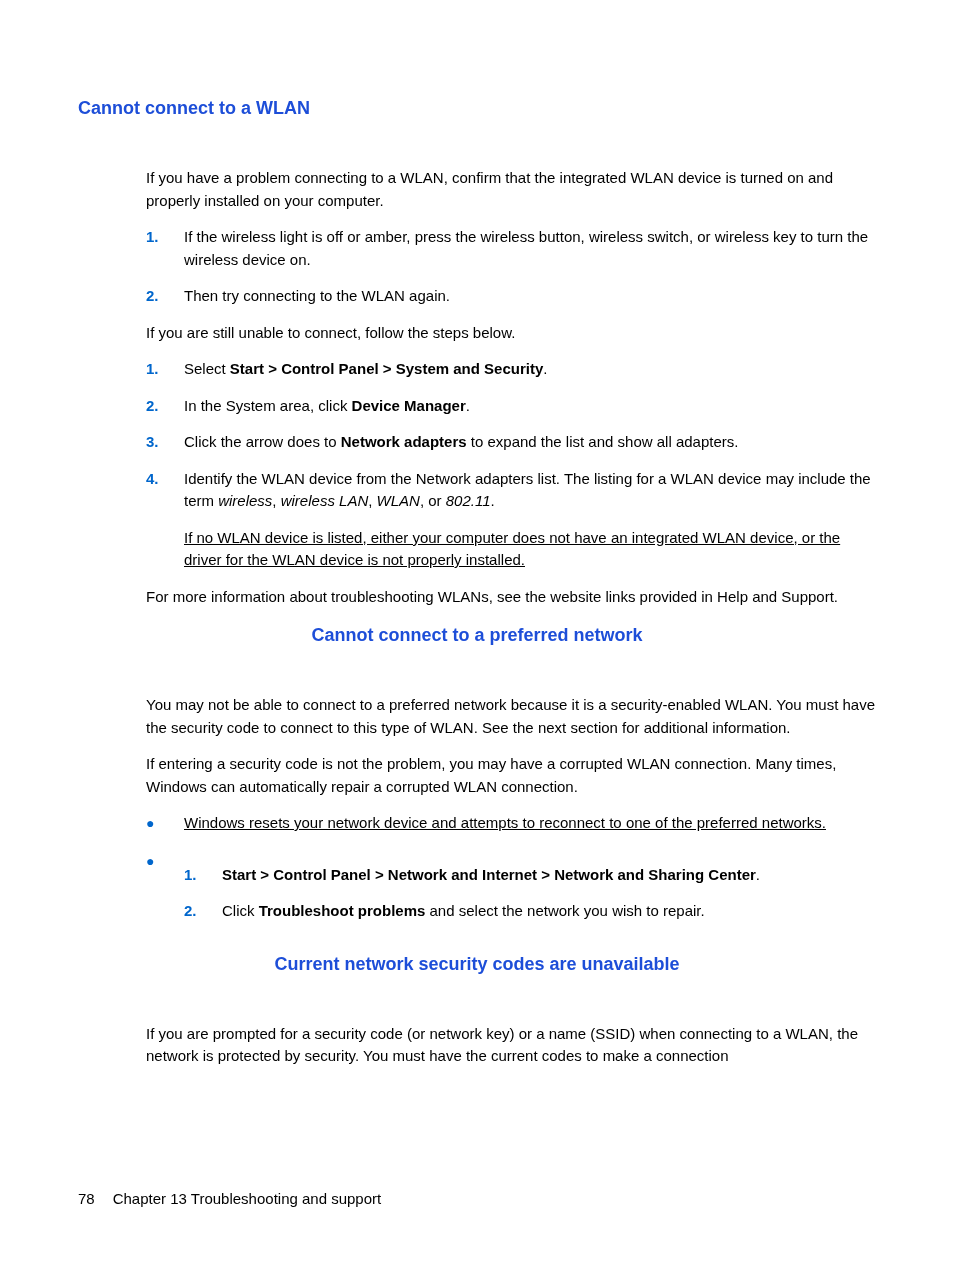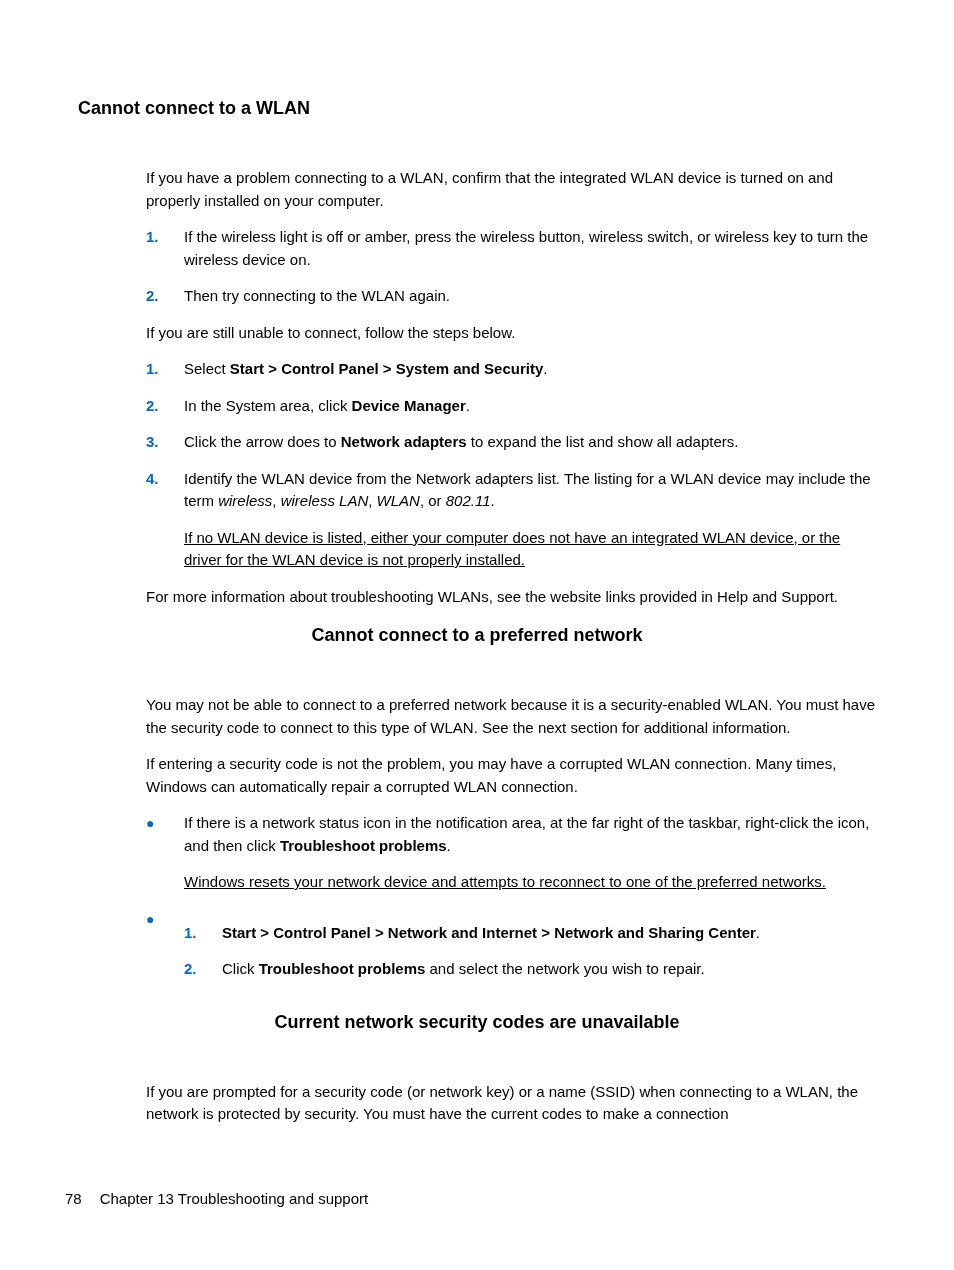--- a/index.html
+++ b/index.html
@@ -12,21 +12,21 @@
       font-size: 15px;
       line-height: 1.5;
       color: #000;
       background: #fff;
       width: 954px;
       height: 1270px;
       padding: 95px 78px 40px 78px;
       position: relative;
     }
     h2.section-heading {
-      color: #000000;
+      color: #1d4ed8;
       font-size: 18px;
       font-weight: bold;
       margin-bottom: 16px;
       margin-top: 0;
     }
     .section-spacer {
       margin-top: 26px;
       text-align: center;
     }
     .content-indent {
@@ -84,21 +84,21 @@
     }
     .bold {
       font-weight: bold;
     }
     .italic {
       font-style: italic;
     }
     .footer {
       position: absolute;
       bottom: 60px;
-      left: 65px;
+      left: 78px;
       font-size: 15px;
     }
     .footer .page-num {
       margin-right: 18px;
     }
   </style>
 </head>
 <body>
 
 <h2 class="section-heading">Cannot connect to a WLAN</h2>
@@ -145,21 +145,20 @@
 
 <h2 class="section-heading section-spacer">Cannot connect to a preferred network</h2>
 <div class="content-indent">
   <p class="body-text">You may not be able to connect to a preferred network because it is a security-enabled WLAN. You must have the security code to connect to this type of WLAN. See the next section for additional information.</p>
   <p class="body-text">If entering a security code is not the problem, you may have a corrupted WLAN connection. Many times, Windows can automatically repair a corrupted WLAN connection.</p>
 
   <ul class="bullet-list">
     <li>
       <span class="bullet">●</span>
       <div class="li-content">
-        <p><span>If there is a network status icon in the notification area, at the far right of the taskbar, right-click the icon, and then click </span><span class="bold">Troubleshoot problems</span><span>.</span></p>
         <p>Windows resets your network device and attempts to reconnect to one of the preferred networks.</p>
       </div>
     </li>
     <li>
       <span class="bullet">●</span>
       <div class="li-content">
         <div class="nested-list">
           <ol class="numbered-list">
             <li>
               <span class="num">1.</span>

